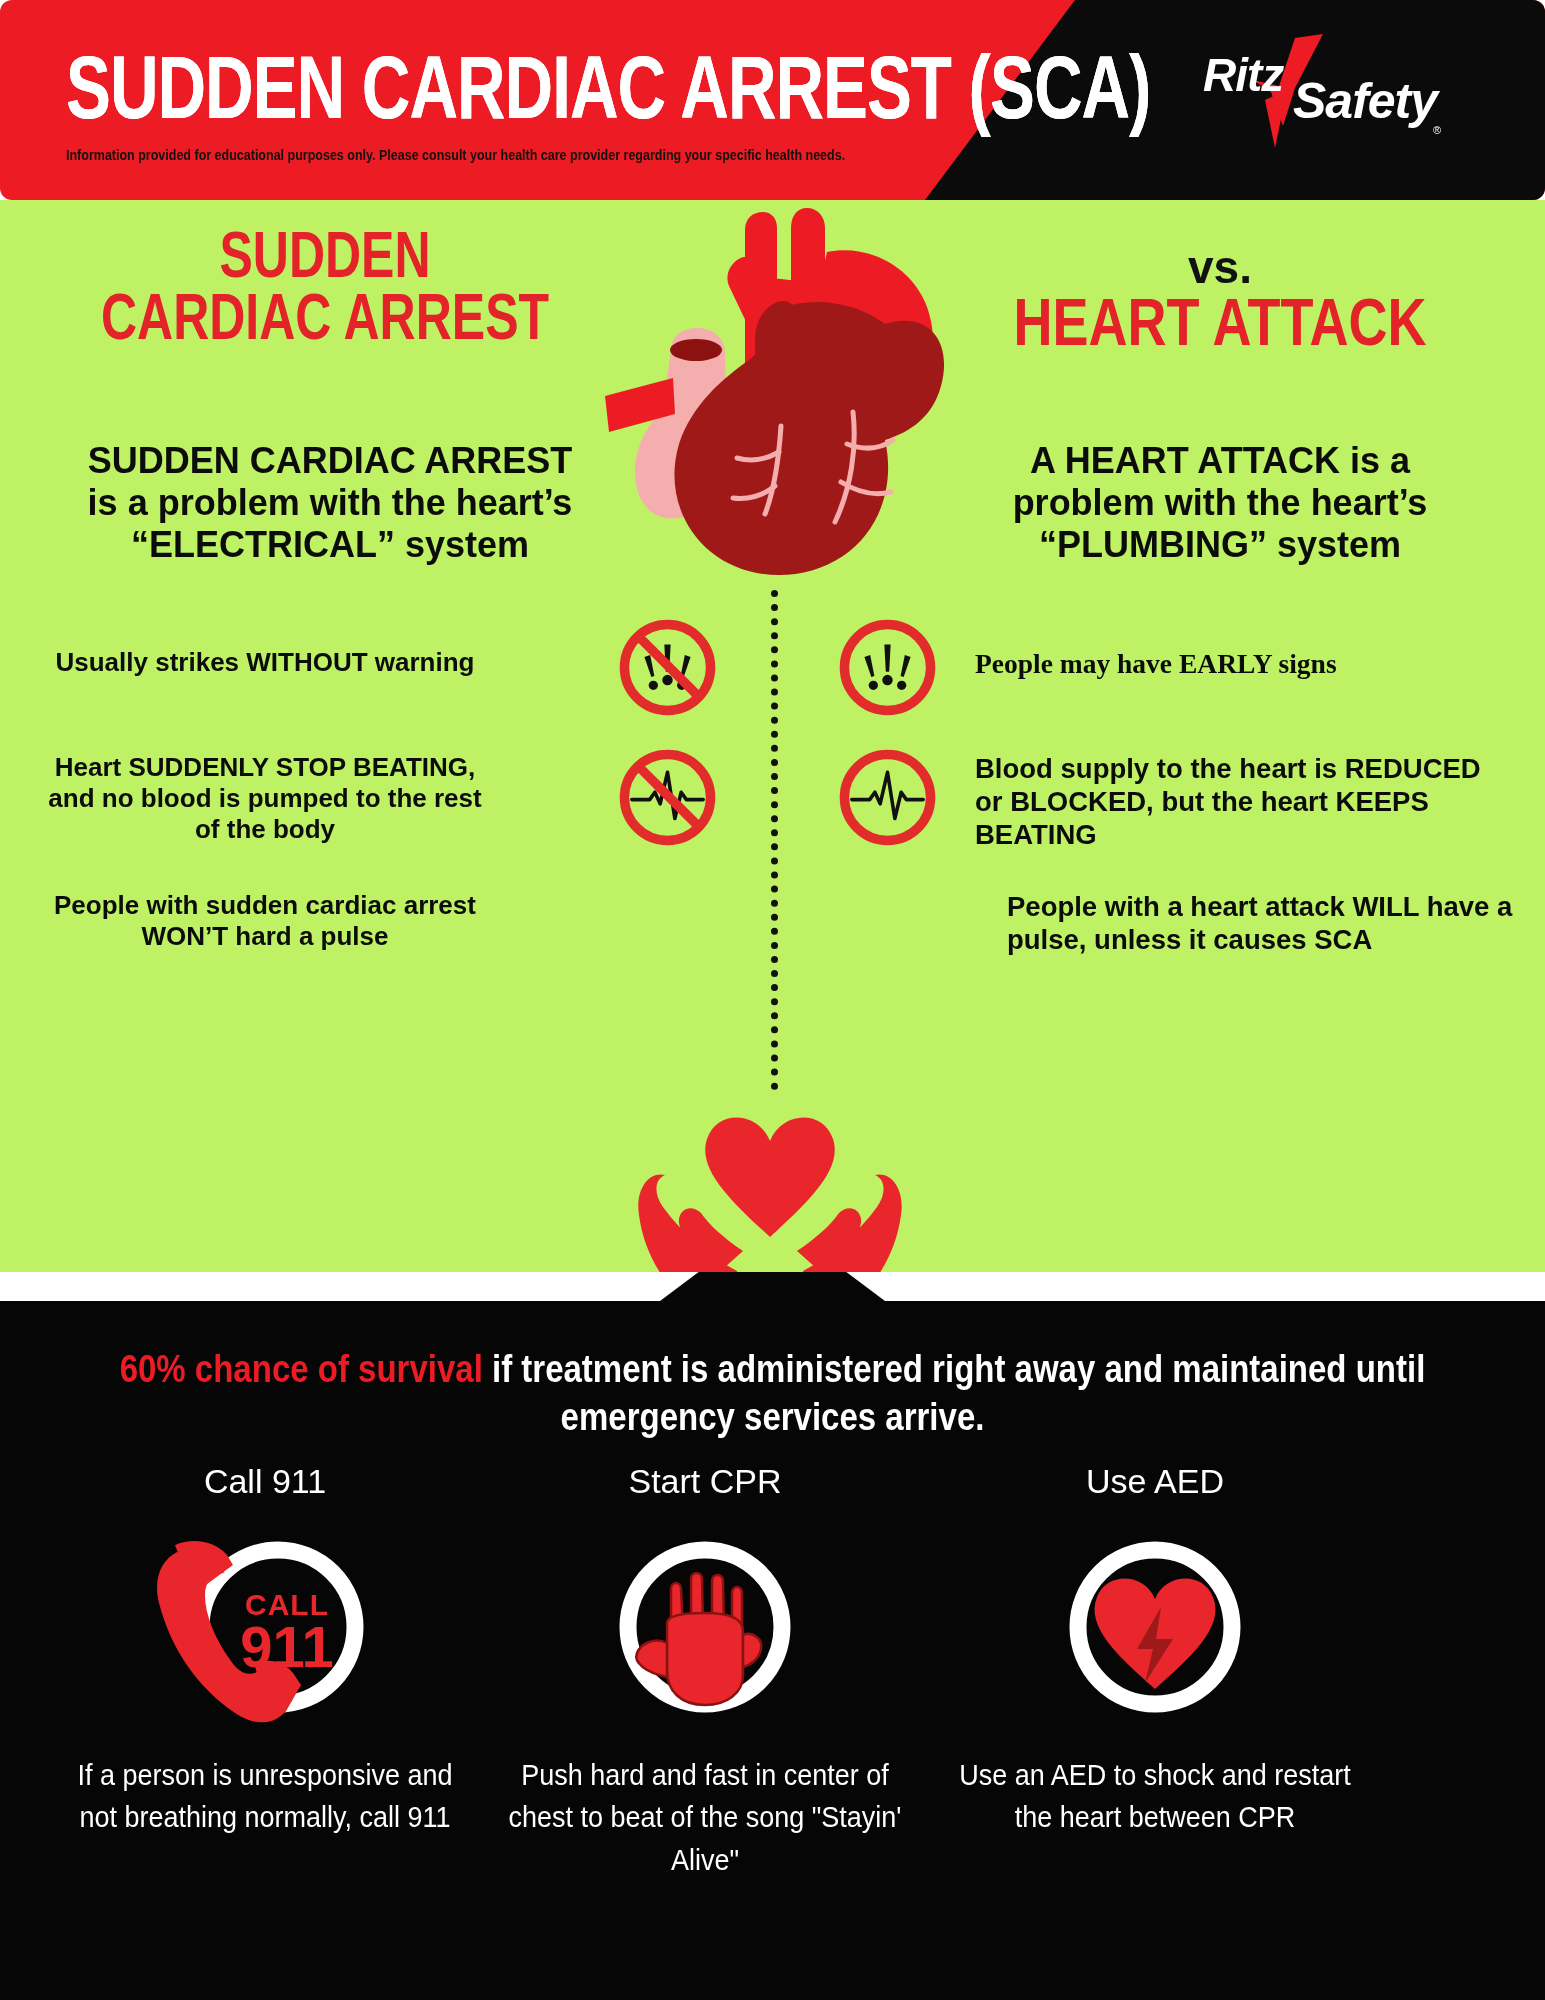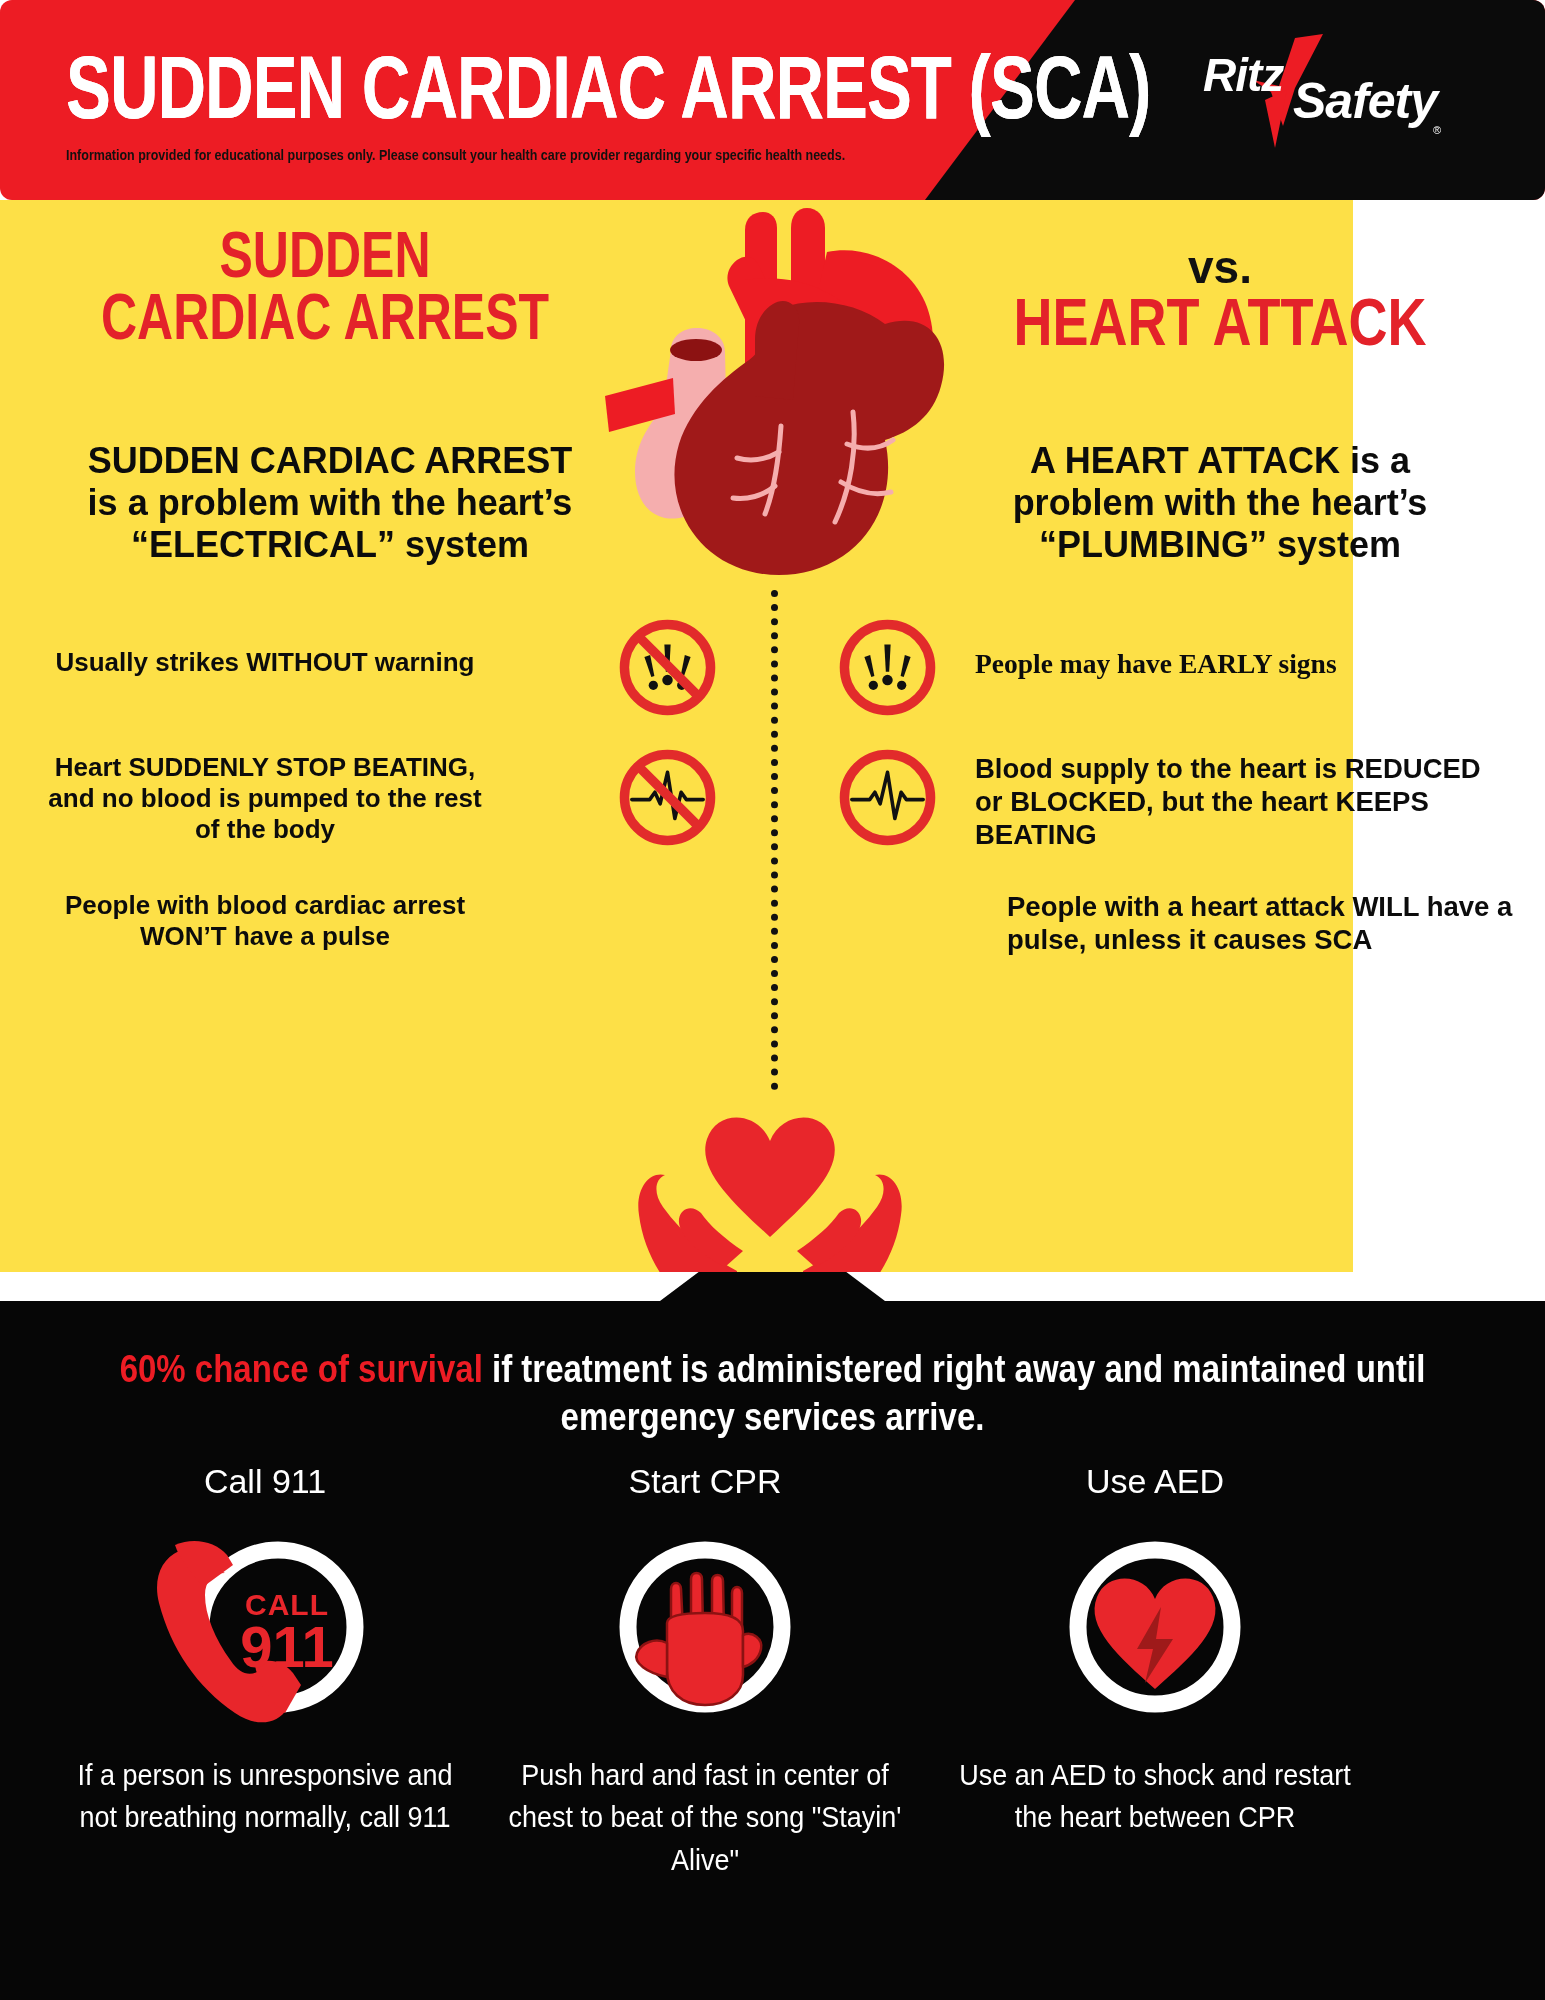--- a/index.html
+++ b/index.html
@@ -42,21 +42,21 @@
   .logo svg { width:260px; height:120px; display:block; }
   .logo-ritz, .logo-safety {
     position:absolute; color:#ffffff; font-weight:bold; font-style:italic;
     font-family:"Liberation Sans", sans-serif;
   }
   .logo-ritz { left:28px; top:18px; font-size:46px; letter-spacing:-1px; }
   .logo-safety { left:118px; top:42px; font-size:50px; letter-spacing:-1px; }
   .logo-reg { position:absolute; left:258px; top:94px; color:#fff; font-size:11px; }
 
   
-  .main { position:absolute; left:0; top:200px; width:1353px; height:1090px; background:#fde047; }
+  .main { position:absolute; left:0; top:200px; width:1545px; height:1090px; background:#bef264; }
 
   .hdr-sca {
     position:absolute; left:60px; top:25px; width:530px; text-align:center;
     font-family:"Liberation Sans Narrow","Liberation Sans",sans-serif;
     font-weight:bold; font-size:50px; line-height:0.96; color:#E3222A;
     letter-spacing:0px; transform:scaleY(1.28); transform-origin:center top;
   }
   .hdr-vs {
     position:absolute; left:940px; top:40px; width:560px; text-align:center;
     font-weight:bold; font-size:46px; color:#111;
@@ -242,21 +242,21 @@
     <div class="icon-pair" style="left:835px; top:20px;">
       <svg width="105" height="105" viewBox="0 0 100 100">
         <circle cx="50" cy="50" r="41" fill="none" stroke="#E22B2B" stroke-width="9"></circle>
         <polyline points="16,52 33,52 38,45 43,56 50,26 57,70 63,45 68,52 84,52" fill="none" stroke="#111" stroke-width="3.4" stroke-linejoin="round" stroke-linecap="round"></polyline>
       </svg>
     </div>
     <div class="cmp-text-r" style="left:975px; top:27px; width:510px;">Blood supply to the heart is REDUCED or BLOCKED, but the heart KEEPS BEATING</div>
   </div>
 
   <div class="cmp-row" style="top:680px;">
-    <div class="cmp-text-l" style="left:40px; top:10px; width:450px;">People with blood cardiac arrest WON’T have a pulse</div>
+    <div class="cmp-text-l" style="left:40px; top:10px; width:450px;">People with sudden cardiac arrest WON’T hard a pulse</div>
     <div class="cmp-text-r" style="left:975px; top:10px; width:510px;margin-left:32px;">People with a heart attack WILL have a pulse, unless it causes SCA</div>
   </div>
 
   <div class="hands-heart">
     <svg viewBox="0 0 290 220" width="290" height="220">
       <path d="M145 66 C133 36 92 34 82 64 C72 94 106 126 145 162 C184 126 218 94 208 64 C198 34 157 36 145 66 Z" fill="#E8262B"></path>
       <path d="M40 100 C30 104 28 118 38 132 C58 160 86 182 112 196 L112 224 L56 224 C34 202 18 172 14 140 C10 114 24 96 40 100 Z" fill="#E8262B"></path>
       <path d="M76 138 C68 130 56 132 54 144 C52 158 72 178 100 192 L118 176 C100 164 84 150 76 138 Z" fill="#E8262B"></path>
       <path d="M250 100 C260 104 262 118 252 132 C232 160 204 182 178 196 L178 224 L234 224 C256 202 272 172 276 140 C280 114 266 96 250 100 Z" fill="#E8262B"></path>
       <path d="M214 138 C222 130 234 132 236 144 C238 158 218 178 190 192 L172 176 C190 164 206 150 214 138 Z" fill="#E8262B"></path>

